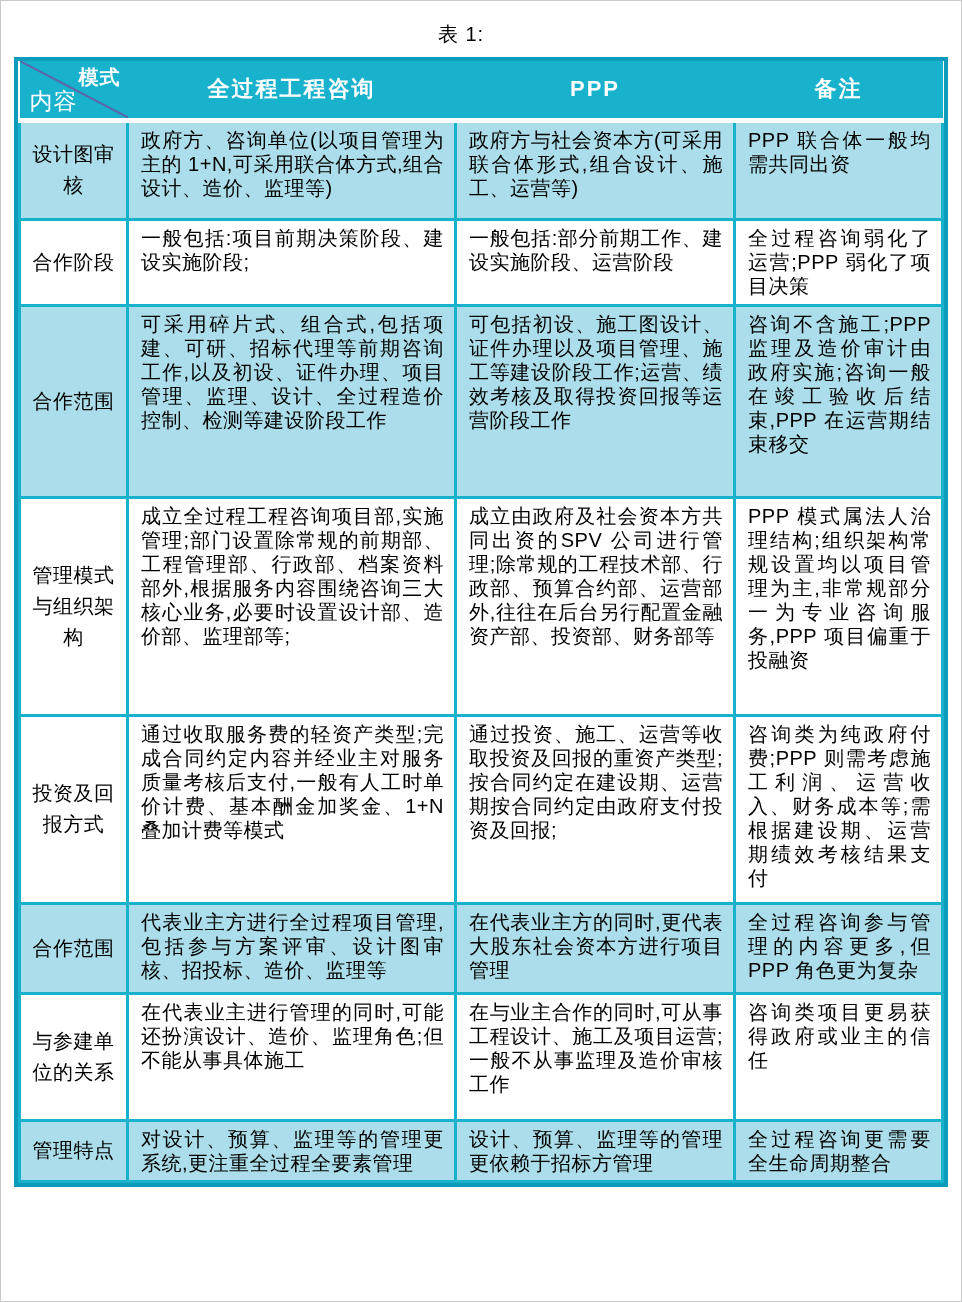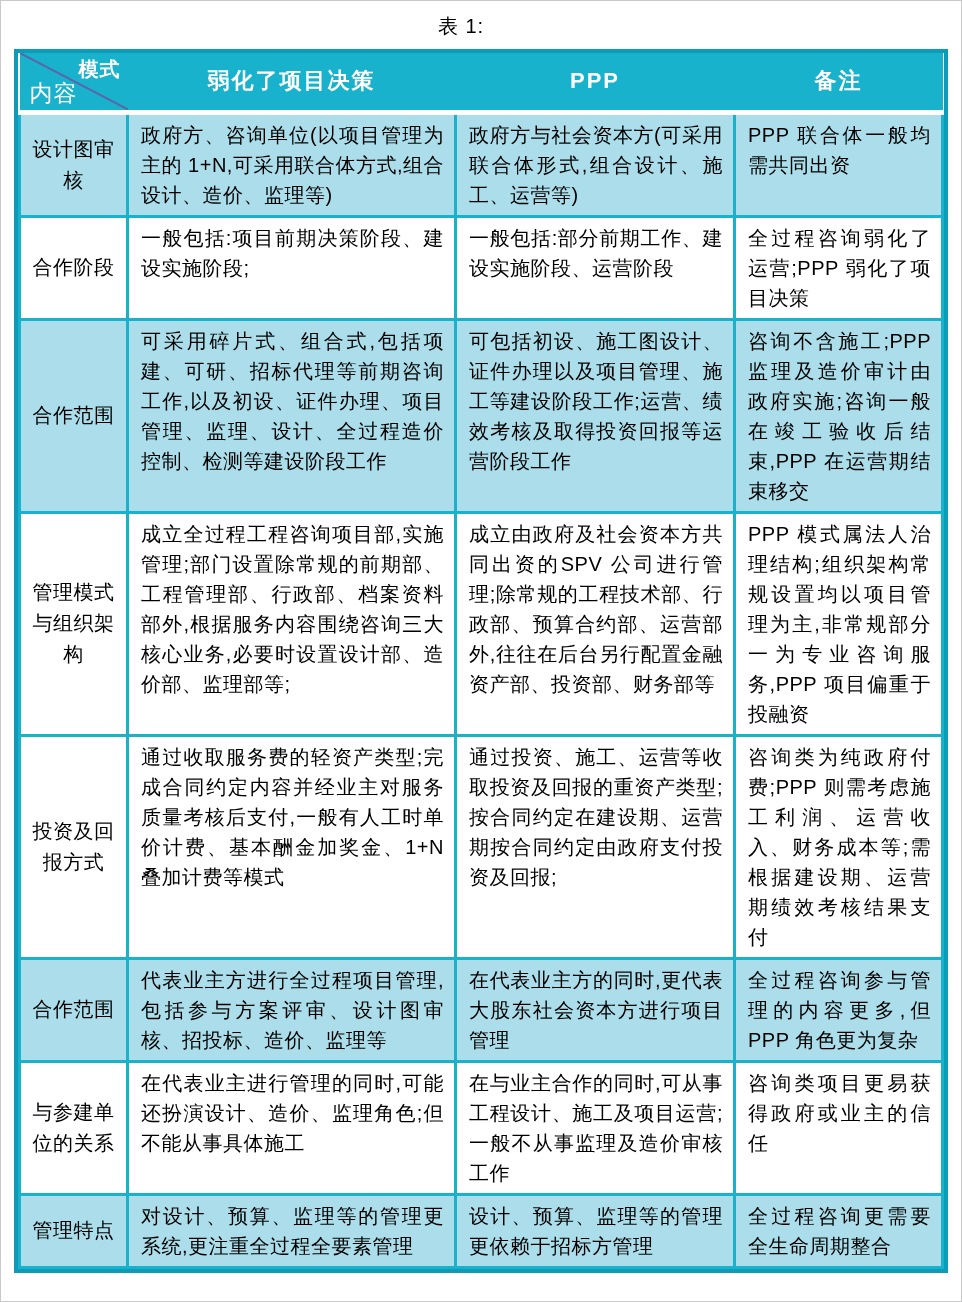--- a/index.html
+++ b/index.html
@@ -11,21 +11,21 @@
     --diagonal-line:#5b67a8;
     --header-text:#ffffff;
     --body-text:#000000;
   }
   *{box-sizing:border-box;margin:0;padding:0;}
   html,body{background:#ffffff;}
   body{font-family:"Liberation Sans","DejaVu Sans",sans-serif;color:var(--body-text);}
   .page{
     width:962px;height:1302px;
     border:1px solid #c9c9c9;
-    padding:10px 13px 12px 13px;
+    padding:18px 13px 12px 13px;
     background:#ffffff;
     overflow:hidden;
   }
   .title{
     text-align:center;
     font-size:20px;
     letter-spacing:1px;
     margin:2px 40px 9px 0;
     color:#000;
   }
@@ -65,21 +65,21 @@
     position:absolute;top:3px;right:7px;
     font-size:20px;font-weight:bold;letter-spacing:1px;
   }
   th.corner .corner-bottom{
     position:absolute;bottom:1px;left:10px;
     font-size:23px;font-weight:normal;letter-spacing:1px;
   }
   tbody td{
     border:3px solid var(--border);
     font-size:20px;
-    line-height:30px;
+    line-height:24px;
     letter-spacing:0.5px;
     vertical-align:top;
     padding:5px 10px 5px 12px;
     text-align:justify;
   }
   tbody td.lbl{
     text-align:center;
     vertical-align:middle;
     padding:4px 8px;
     line-height:31px;
@@ -112,21 +112,21 @@
       </colgroup>
       <thead>
         <tr>
           <th class="corner">
             <svg viewBox="0 0 100 100" preserveAspectRatio="none">
               <line x1="0" y1="0" x2="100" y2="100" stroke="#5b67a8" stroke-width="2" vector-effect="non-scaling-stroke"></line>
             </svg>
             <span class="corner-top">模式</span>
             <span class="corner-bottom">内容</span>
           </th>
-          <th>弱化了项目决策</th>
+          <th>全过程工程咨询</th>
           <th>PPP</th>
           <th>备注</th>
         </tr>
       </thead>
       <tbody>
         <tr class="alt r1">
           <td class="lbl">设计图审核</td>
           <td>政府方、咨询单位(以项目管理为主的 1+N,可采用联合体方式,组合设计、造价、监理等)</td>
           <td>政府方与社会资本方(可采用联合体形式,组合设计、施工、运营等)</td>
           <td>PPP 联合体一般均需共同出资</td>

